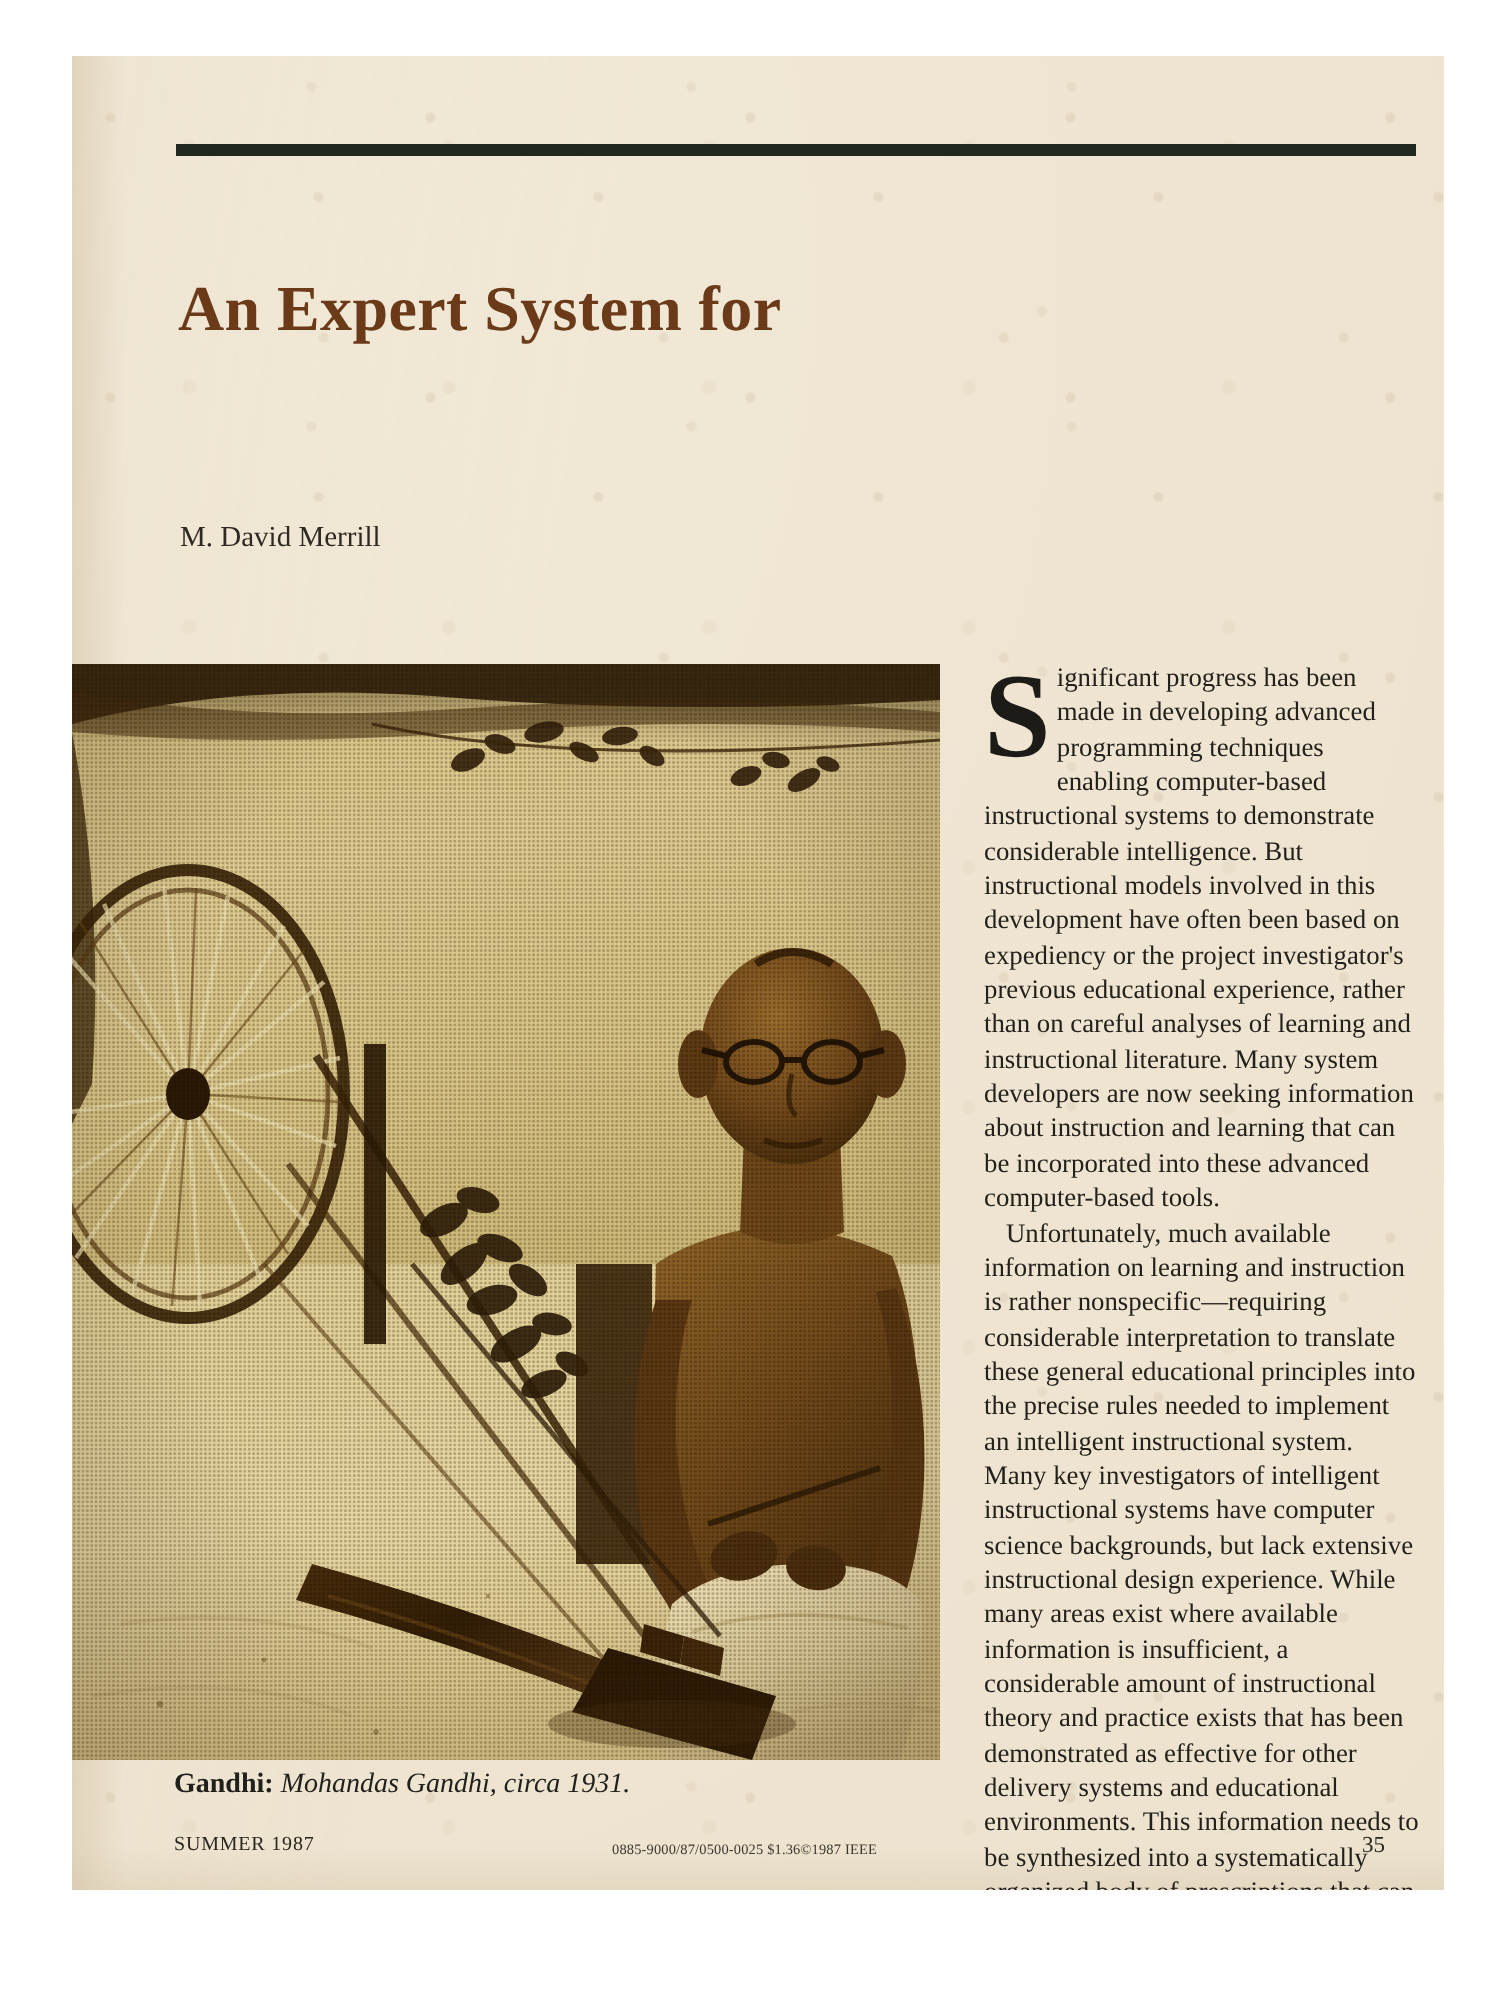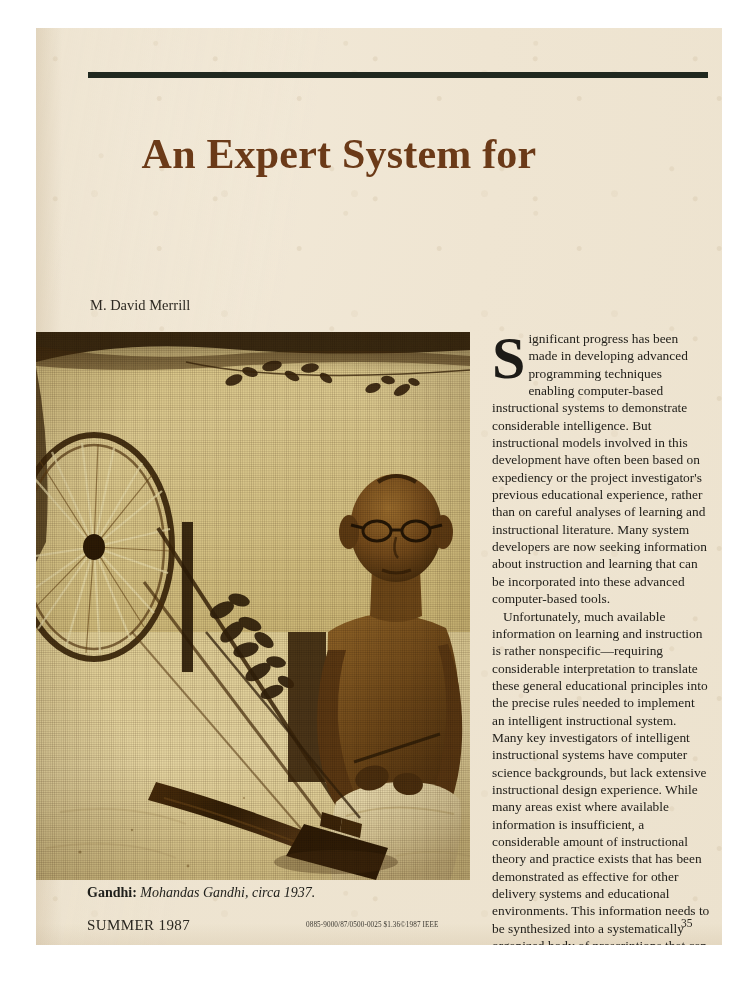--- a/index.html
+++ b/index.html
@@ -66,42 +66,40 @@
     left: 52px;
     top: 44px;
     width: 620px;
     height: 6px;
     background: #20281f;
   }
 
   
   .title {
     position: absolute;
-    left: 63px;
+    left: 53px;
     top: 104px;
     width: 480px;
     color: #6b3a18;
     font-family: "Liberation Serif", "DejaVu Serif", serif;
     font-weight: bold;
-    font-size: 42px;
+    font-size: 32px;
     line-height: 44px;
     letter-spacing: .2px;
-    text-align: center;
   }
   .title .line { display: block; white-space: nowrap; }
 
   
   .byline {
     position: absolute;
     left: 54px;
     top: 229px;
     color: #2e2a23;
     font-size: 14.5px;
     line-height: 25px;
-    margin-top: 36px;
   }
   .byline div { white-space: nowrap; }
 
   
   .photo {
     position: absolute;
     left: 0px;
     top: 304px;
     width: 434px;
     height: 548px;
@@ -164,21 +162,21 @@
     margin-top: 1px;
     color: #1d1b17;
     font-family: "Liberation Serif", "DejaVu Serif", serif;
   }
 
   
   .footer-left {
     position: absolute;
     left: 51px;
     top: 889px;
-    font-size: 15px;
+    font-size: 10px;
     letter-spacing: .4px;
     color: #2a2720;
     white-space: nowrap;
   }
   .footer-center {
     position: absolute;
     left: 270px;
     top: 893px;
     font-size: 7.2px;
     letter-spacing: .1px;
@@ -392,21 +390,21 @@
           <circle cx="152" cy="534" r="1.4"></circle>
           <circle cx="208" cy="466" r="1.1"></circle>
         </g>
       </svg>
       <div class="photo-grain"></div>
       <div class="photo-vign"></div>
     </div>
 
     <div class="caption">
       <b>Gandhi:</b>
-      <i>Mohandas Gandhi, circa 1937.</i>
+      <i>Mohandas Gandhi, circa 1931.</i>
     </div>
 
     <div class="col">
       <p><span class="dropcap">S</span><span>ignificant progress has been made in developing advanced programming techniques enabling computer-based instructional systems to demonstrate considerable intelligence. But instructional models involved in this development have often been based on expediency or the project investigator's previous educational experience, rather than on careful analyses of learning and instructional literature. Many system developers are now seeking information about instruction and learning that can be incorporated into these advanced computer-based tools.</span></p>
       <p class="indent">Unfortunately, much available information on learning and instruction is rather nonspecific—requiring considerable interpretation to translate these general educational principles into the precise rules needed to implement an intelligent instructional system. Many key investigators of intelligent instructional systems have computer science backgrounds, but lack extensive instructional design experience. While many areas exist where available information is insufficient, a considerable amount of instructional theory and practice exists that has been demonstrated as effective for other delivery systems and educational environments. This information needs to be synthesized into a systematically organized body of prescriptions that can be coded into rules appropriate for various intelligent instructional systems under development or to be developed.</p>
     </div>
 
     <div class="footer-left">SUMMER 1987</div>
     <div class="footer-center">0885-9000/87/0500-0025 $1.36©1987 IEEE</div>
     <div class="footer-right">35</div>

